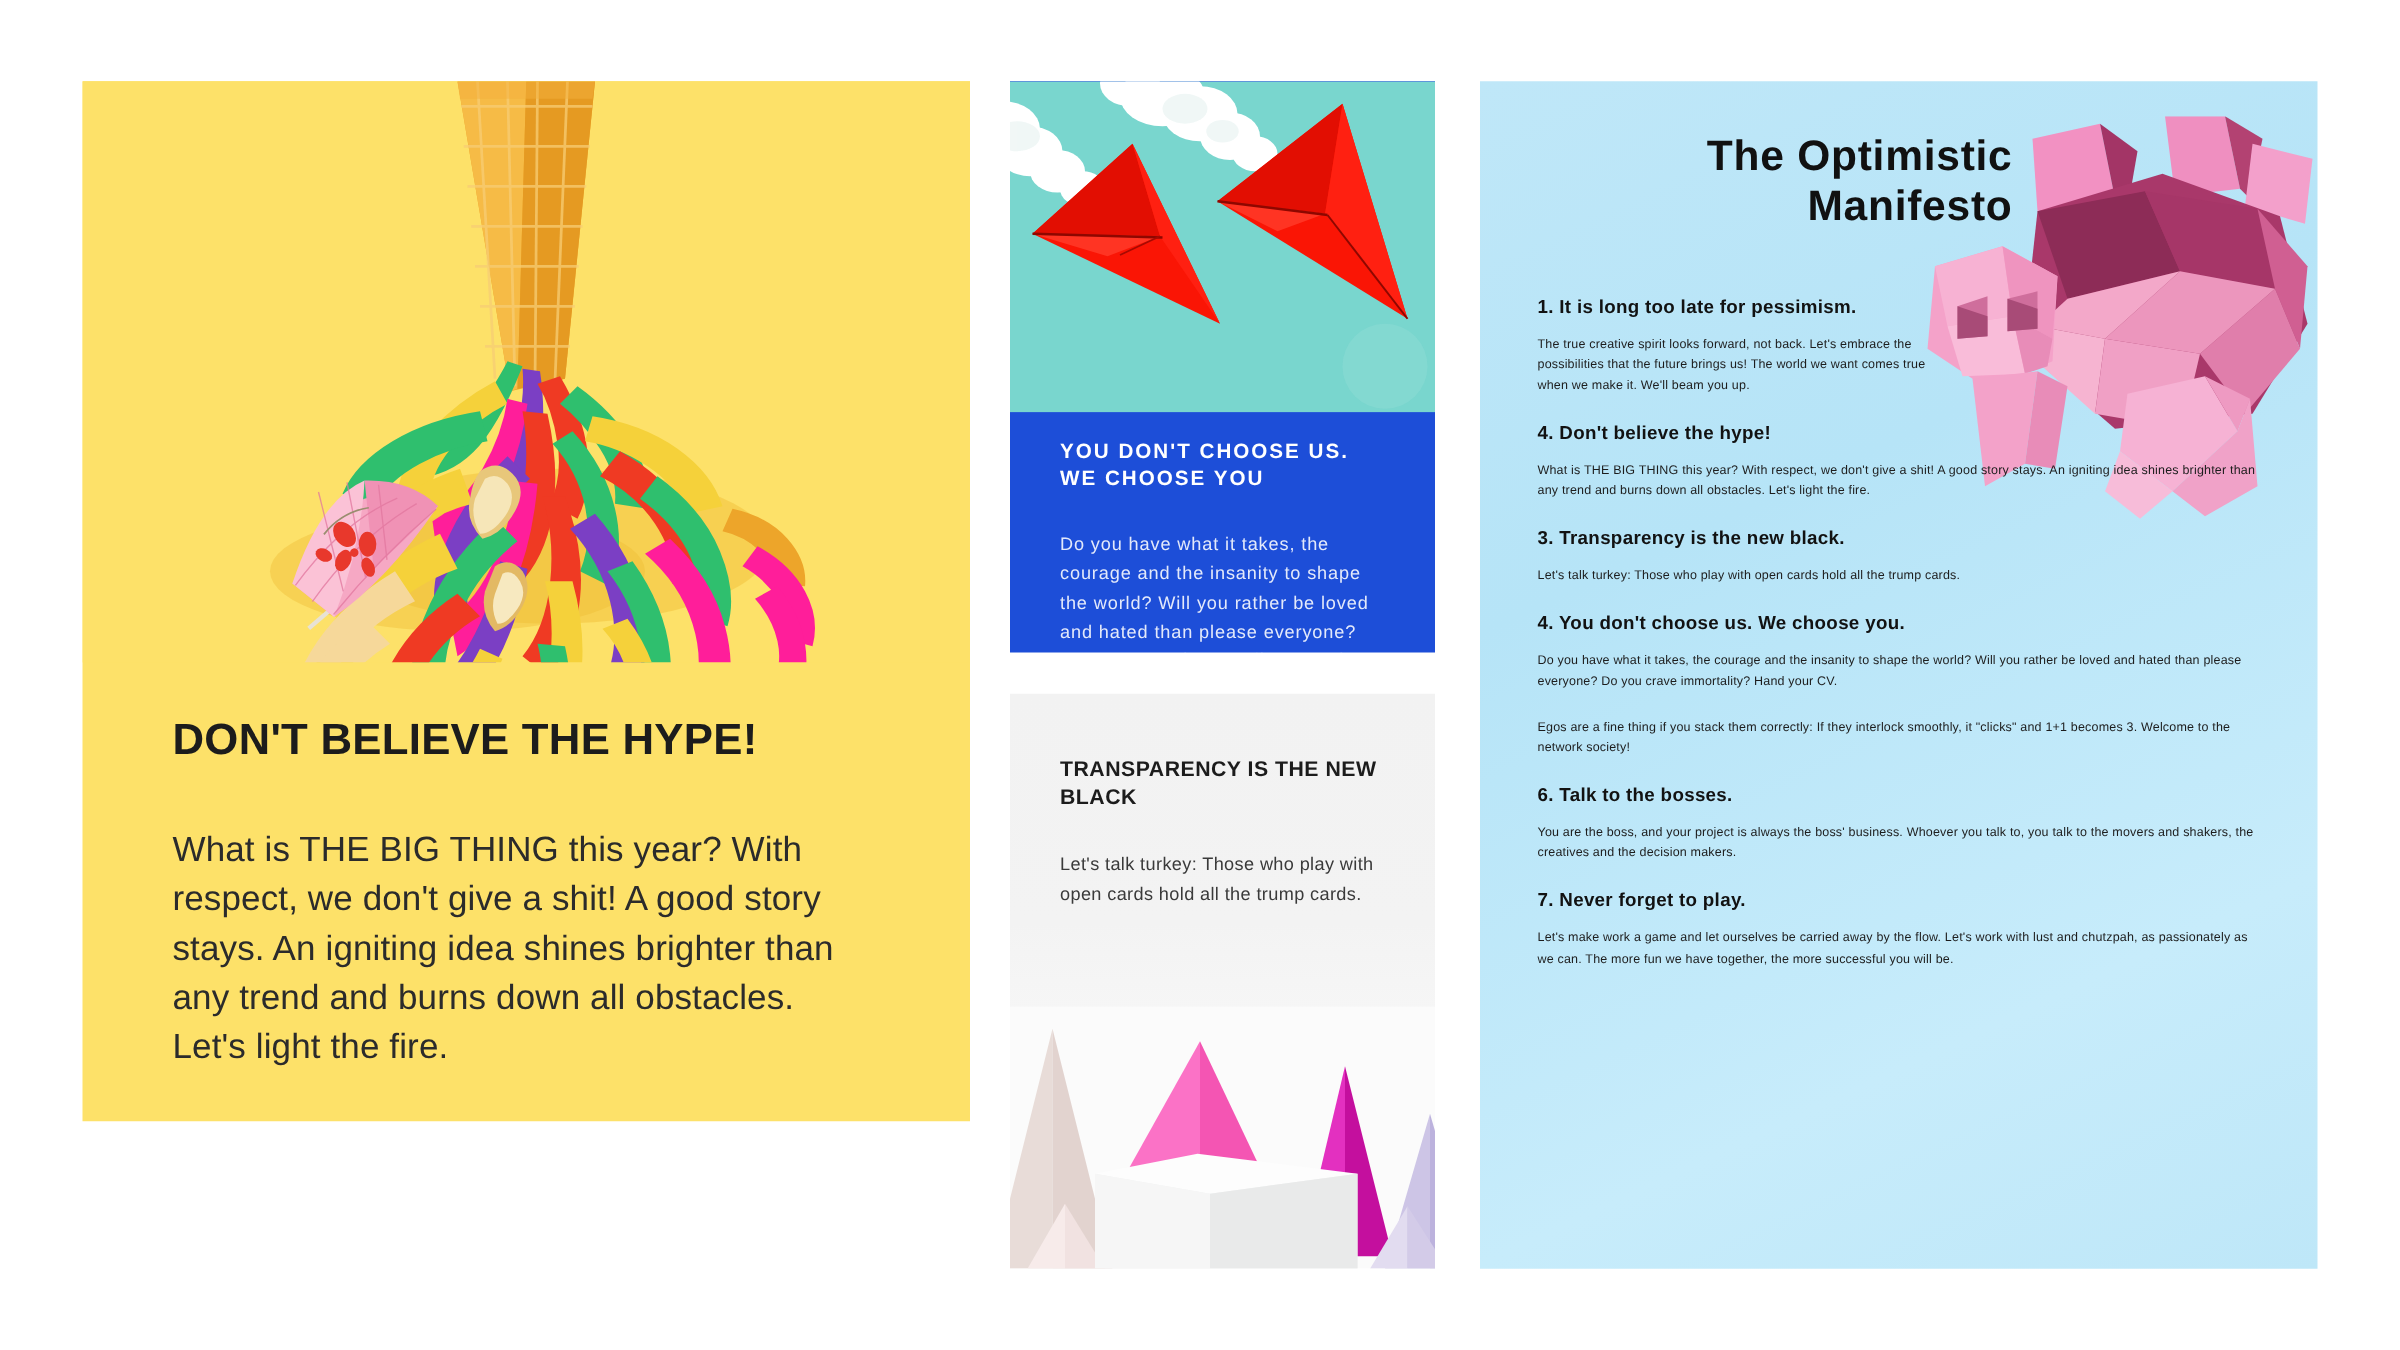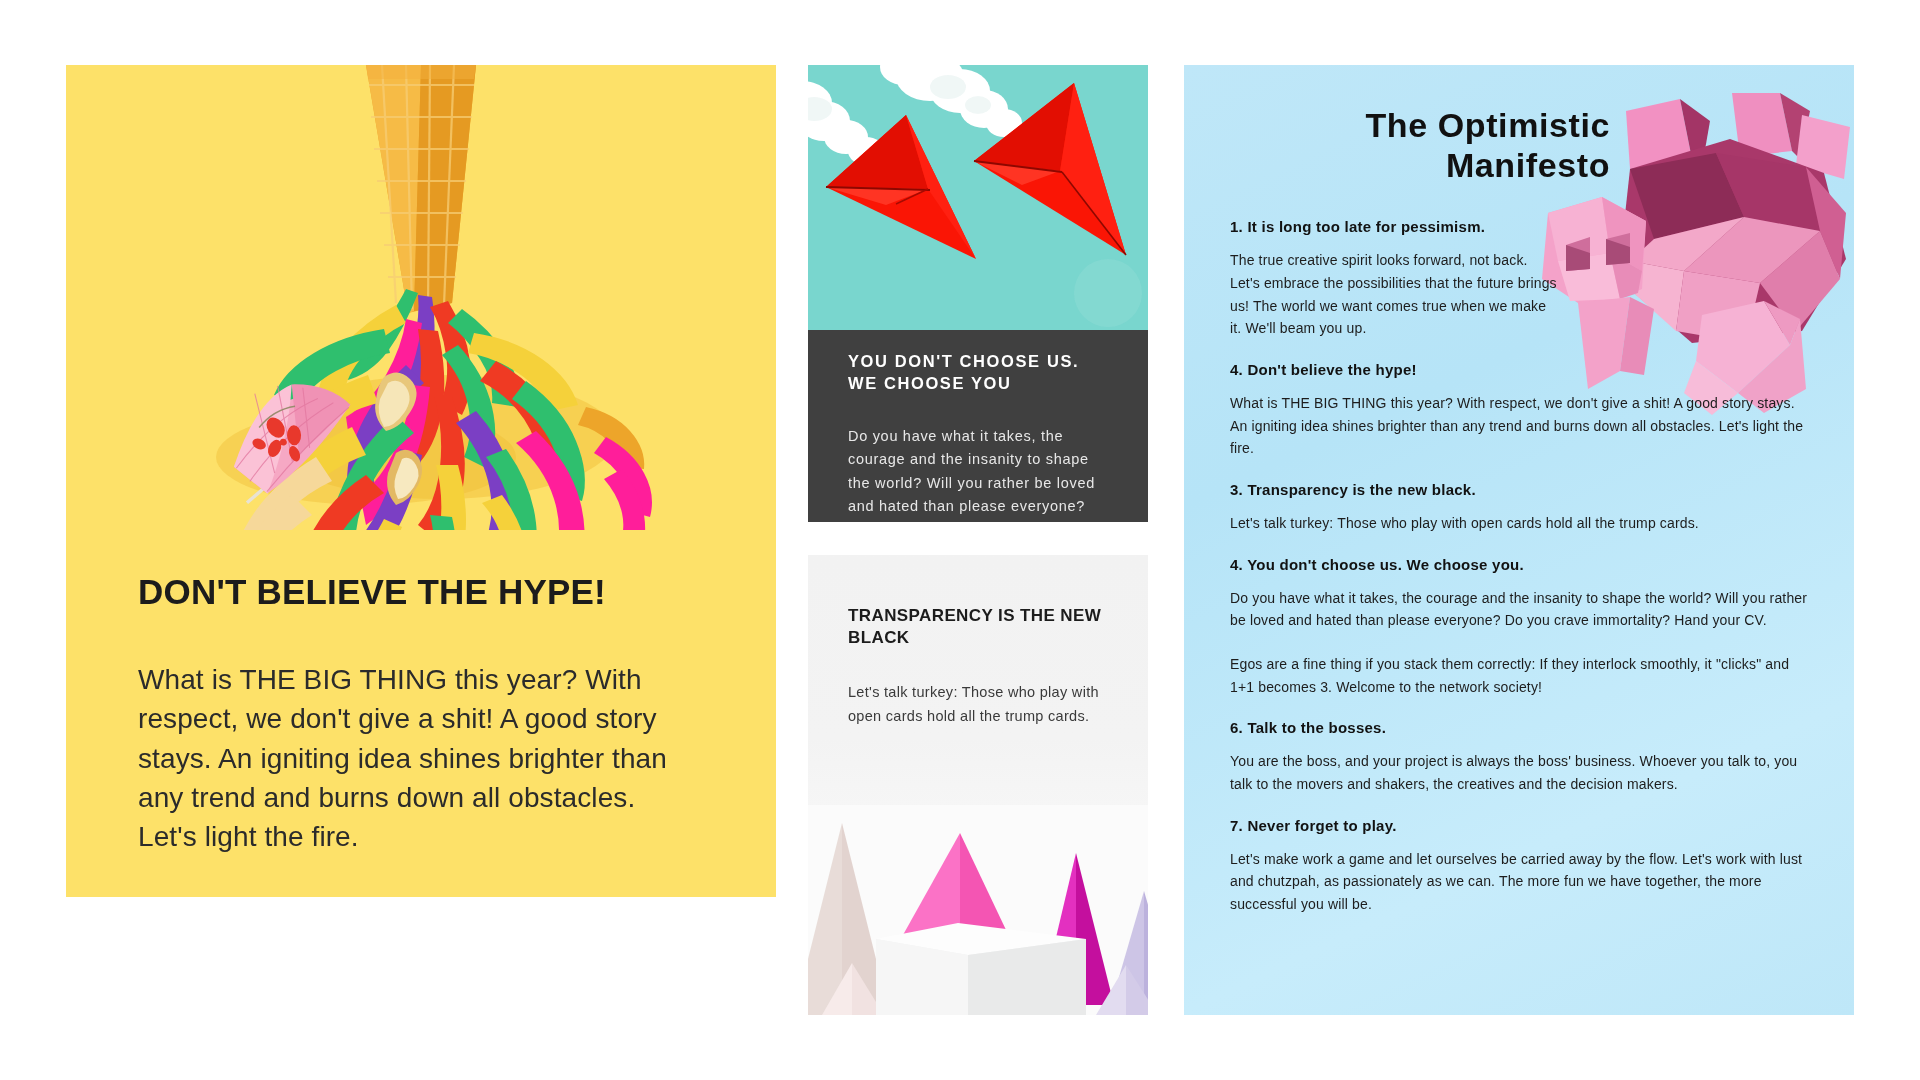--- a/index.html
+++ b/index.html
@@ -24,21 +24,21 @@
     color:#1c1c1c; line-height:1.15;
   }
   #card-hype .body {
     margin-top:48px; font-size:28px; line-height:1.40; color:#2b2b2b;
     letter-spacing:0.1px; max-width:530px;
   }
 
   
   #card-choose {
     left:808px; top:65px; width:340px; height:457px;
-    background:#404040;
+    background:#1d4ed8;
   }
   #card-choose .photo { position:relative; width:100%; height:265px; overflow:hidden; }
   #card-choose .text-zone { padding:20px 40px 0 40px; }
   #card-choose .headline {
     font-size:16.5px; font-weight:bold; color:#ffffff;
     letter-spacing:1.6px; line-height:1.35;
   }
   #card-choose .body {
     margin-top:30px; font-size:14.5px; line-height:1.62;
     color:#ffffff; opacity:.88; letter-spacing:.7px;
@@ -63,27 +63,27 @@
   
   #card-manifesto {
     left:1184px; top:65px; width:670px; height:950px;
     background:linear-gradient(155deg,#bfe7f8 0%, #b6e4f7 35%, #c7ecfb 75%, #bee7f8 100%);
   }
   #card-manifesto .inner { position:relative; z-index:3; padding:40px 46px 0 46px; }
   #card-manifesto .title {
     font-size:34px; font-weight:bold; color:#111; line-height:1.18;
     letter-spacing:0.6px; max-width:380px;text-align:right;
   }
-  #card-manifesto .items { margin-top:33px; }
+  #card-manifesto .items { margin-top:52px; }
   #card-manifesto .item { margin-bottom:21px; }
   #card-manifesto .item-head {
     font-size:15px; font-weight:bold; color:#121212; letter-spacing:.25px;
   }
   #card-manifesto .item-body {
-    margin-top:14px; font-size:14px; line-height:1.62; color:#1d1d1d;
+    margin-top:14px; font-size:10px; line-height:1.62; color:#1d1d1d;
     letter-spacing:.15px; max-width:600px;
   }
   #card-manifesto .item.narrow .item-body { max-width:330px; }
 
   
   .cone-wrap { position:absolute; left:0; top:0; width:100%; height:100%; }
 
   
   .pig-wrap { position:absolute; right:-10px; top:28px; width:330px; height:330px; z-index:1; }
 

